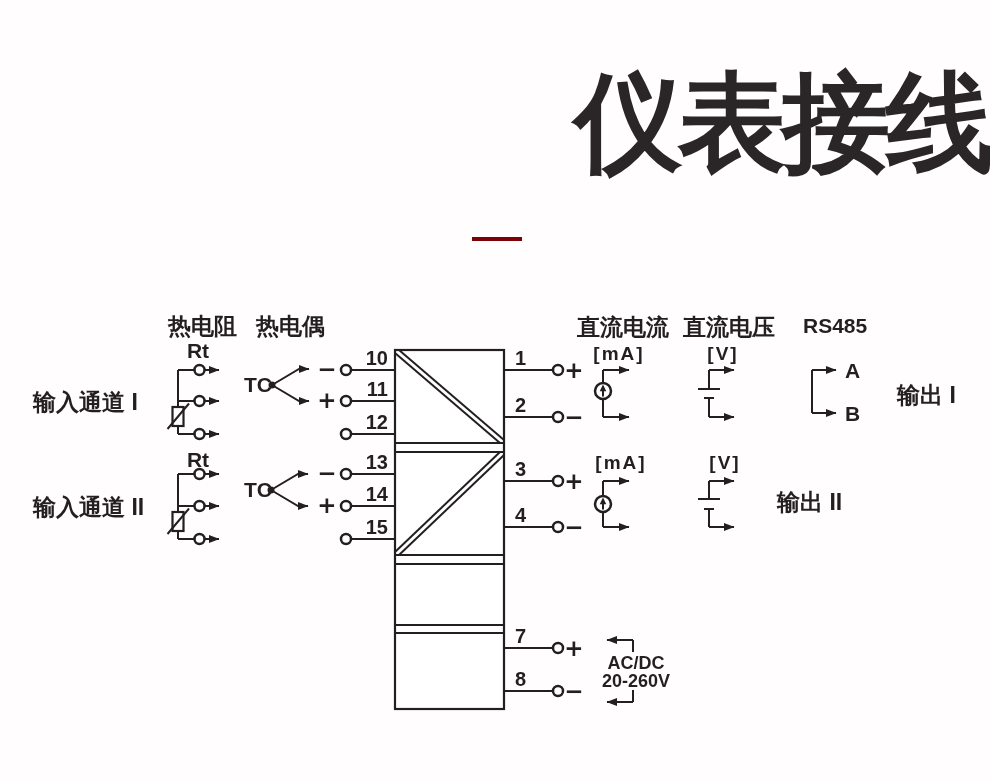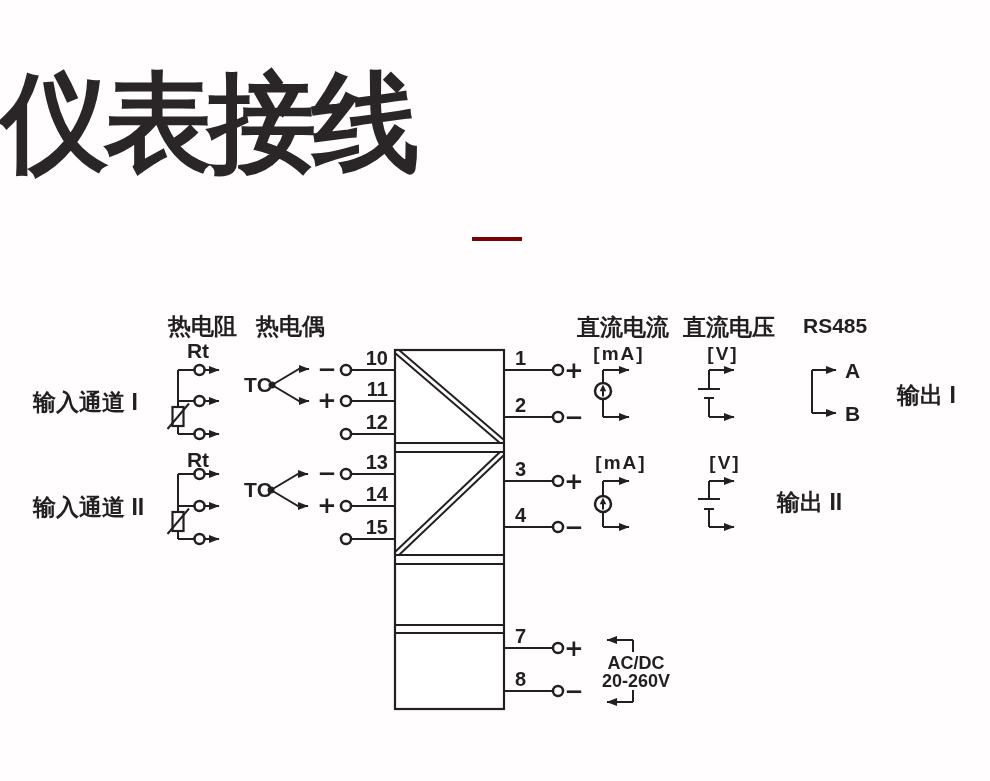--- a/index.html
+++ b/index.html
@@ -1,18 +1,18 @@
 <!DOCTYPE html>
 <html><head>
 <meta charset="utf-8">
 <style>
   html,body{margin:0;padding:0;background:#fffdfd;}
   .stage{position:relative;width:990px;height:781px;background:#fffdfd;overflow:hidden;
          font-family:"Liberation Sans","DejaVu Sans",sans-serif;}
-  .page-title{position:absolute;left:0;right:0;top:64px;text-align:left;
+  .page-title{position:absolute;left:0;right:0;top:64px;text-align:right;
               font-weight:900;font-size:108px;line-height:1.1;color:#2a2627;
               letter-spacing:-4px;font-family:"Liberation Sans","DejaVu Sans",sans-serif;}
   .title-underline{position:absolute;left:472px;top:237px;width:50px;height:4px;background:#7c0305;}
   svg{position:absolute;left:0;top:0;}
   .ln{stroke:#231f20;stroke-width:2;fill:none;}
   .term{fill:#ffffff;stroke:#231f20;stroke-width:2.5;}
   .dot{fill:#231f20;stroke:none;}
   .boxfill{fill:#ffffff;stroke:#231f20;stroke-width:2.2;}
   .txt-cjk{font:600 23px "Liberation Sans","DejaVu Sans",sans-serif;fill:#231f20;}
   .txt-num{font:700 20px "Liberation Sans","DejaVu Sans",sans-serif;fill:#231f20;}

